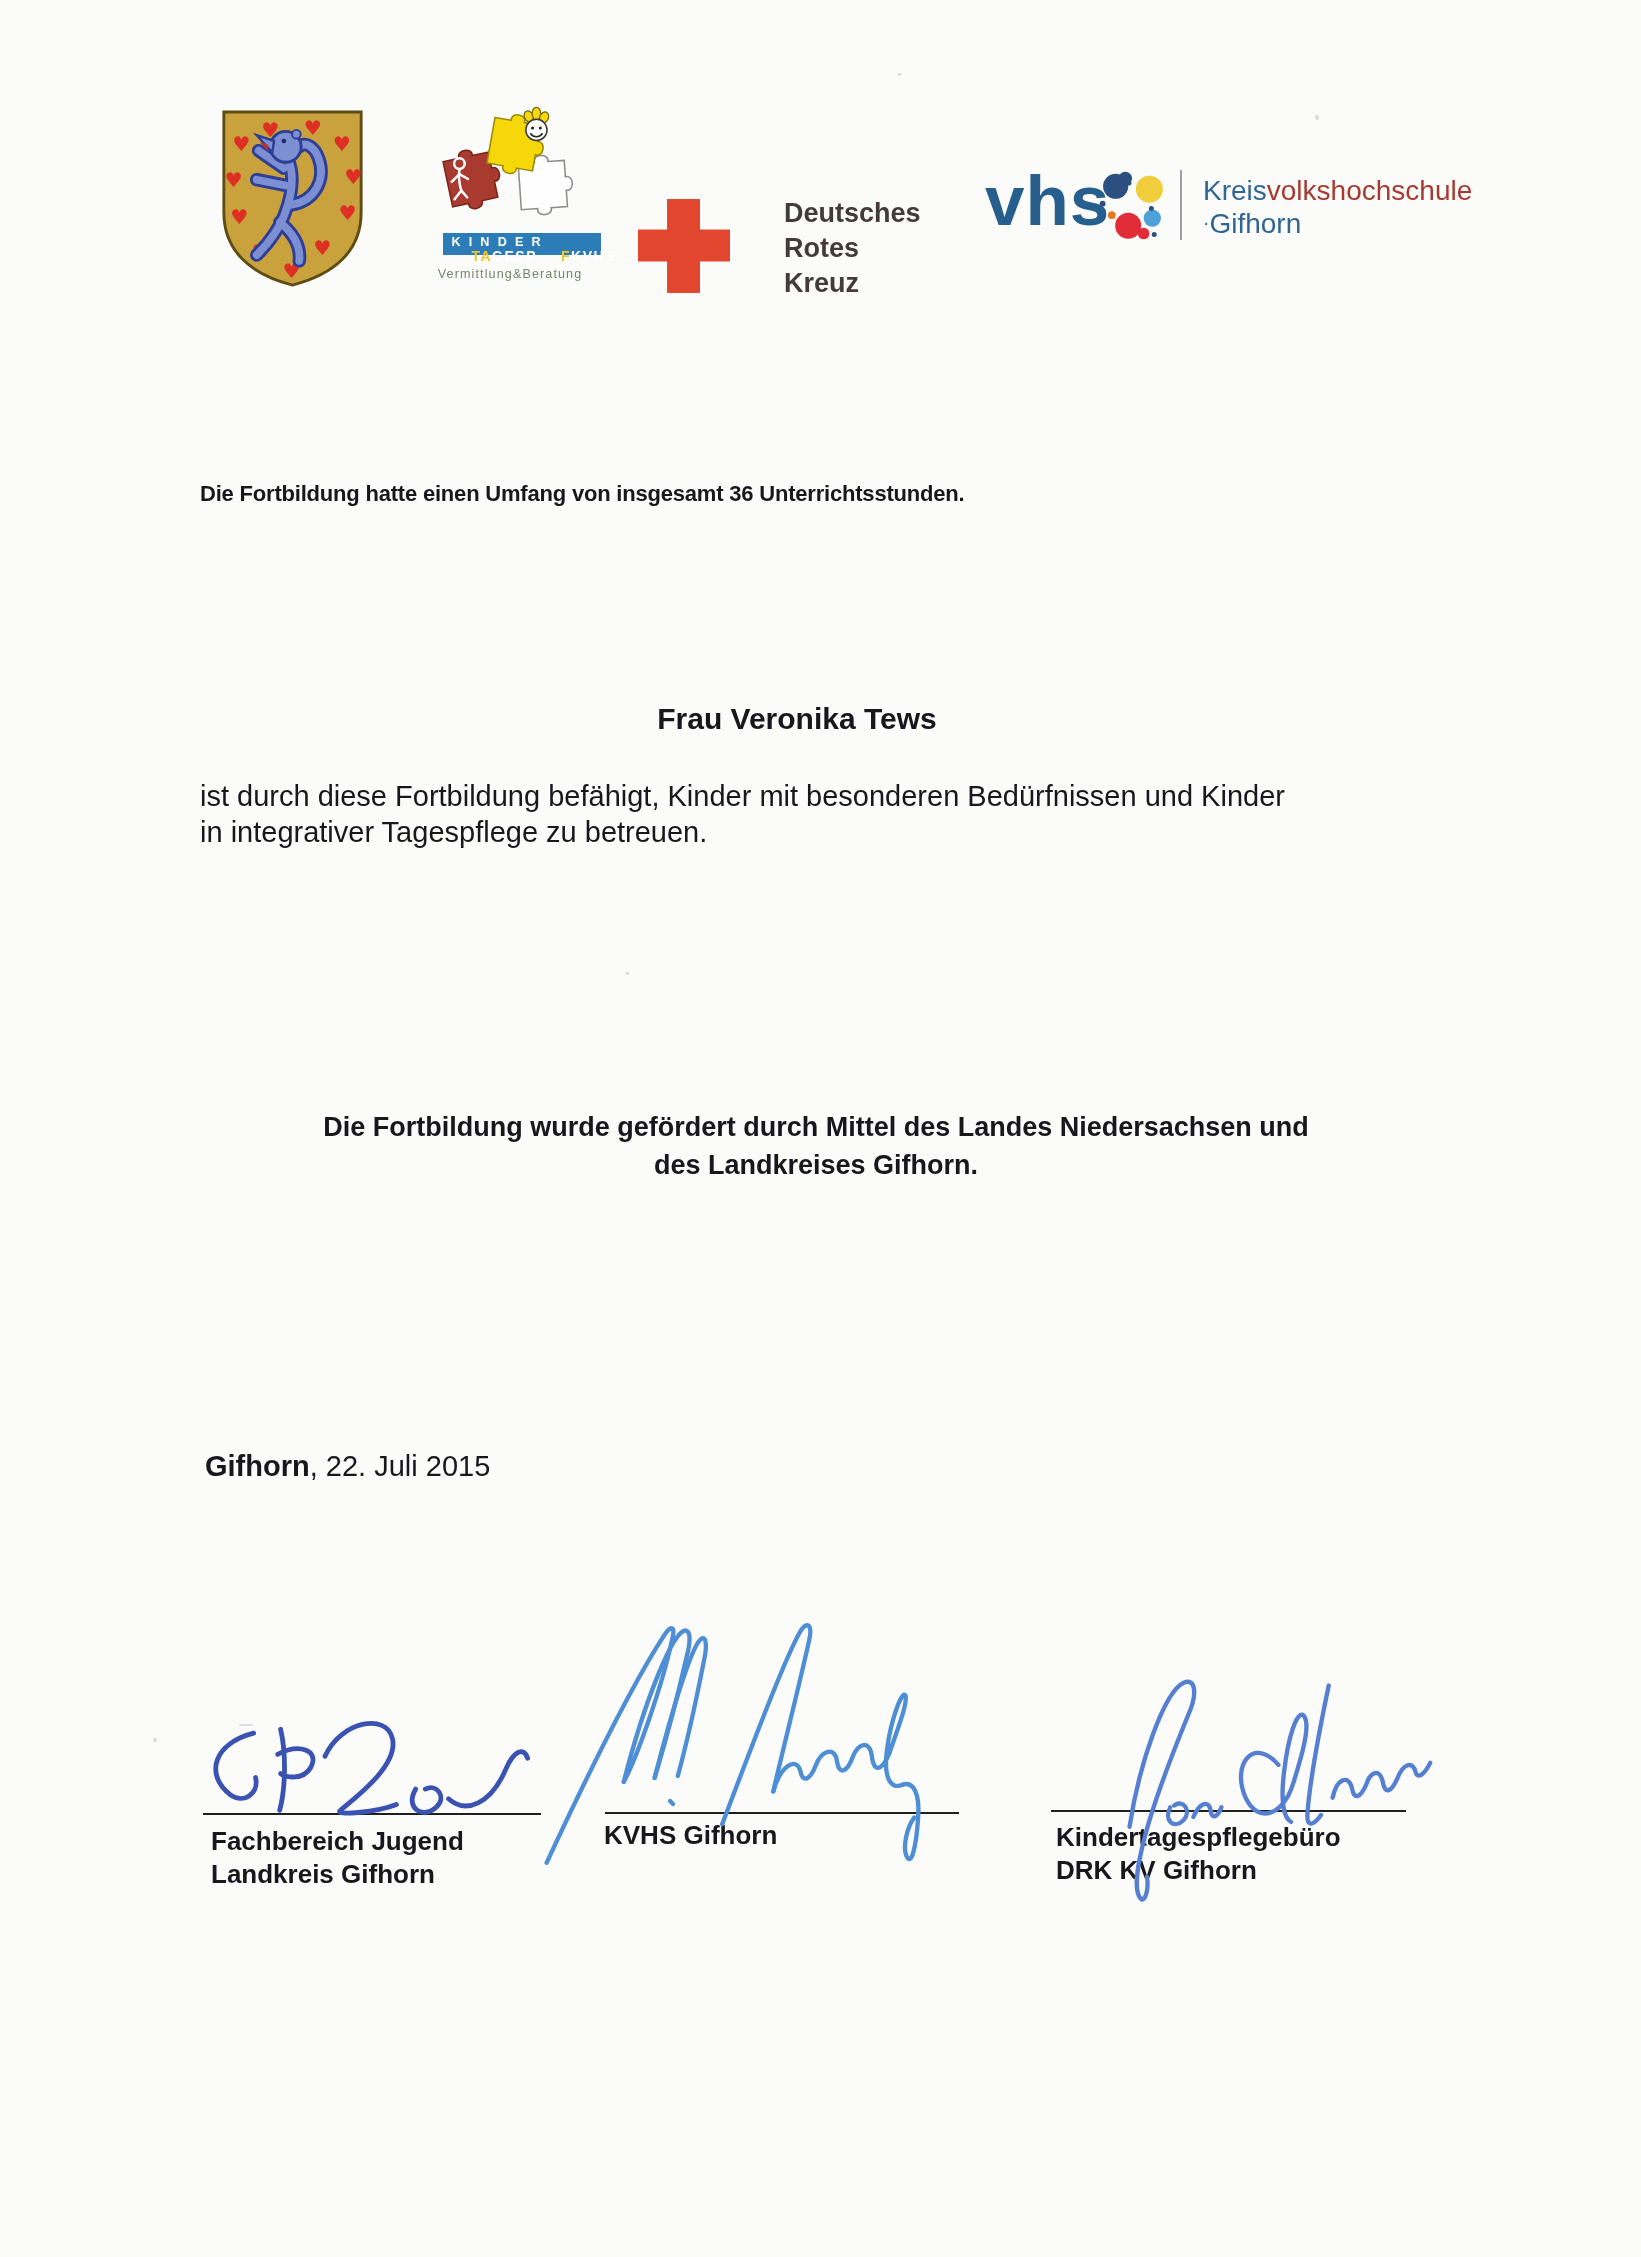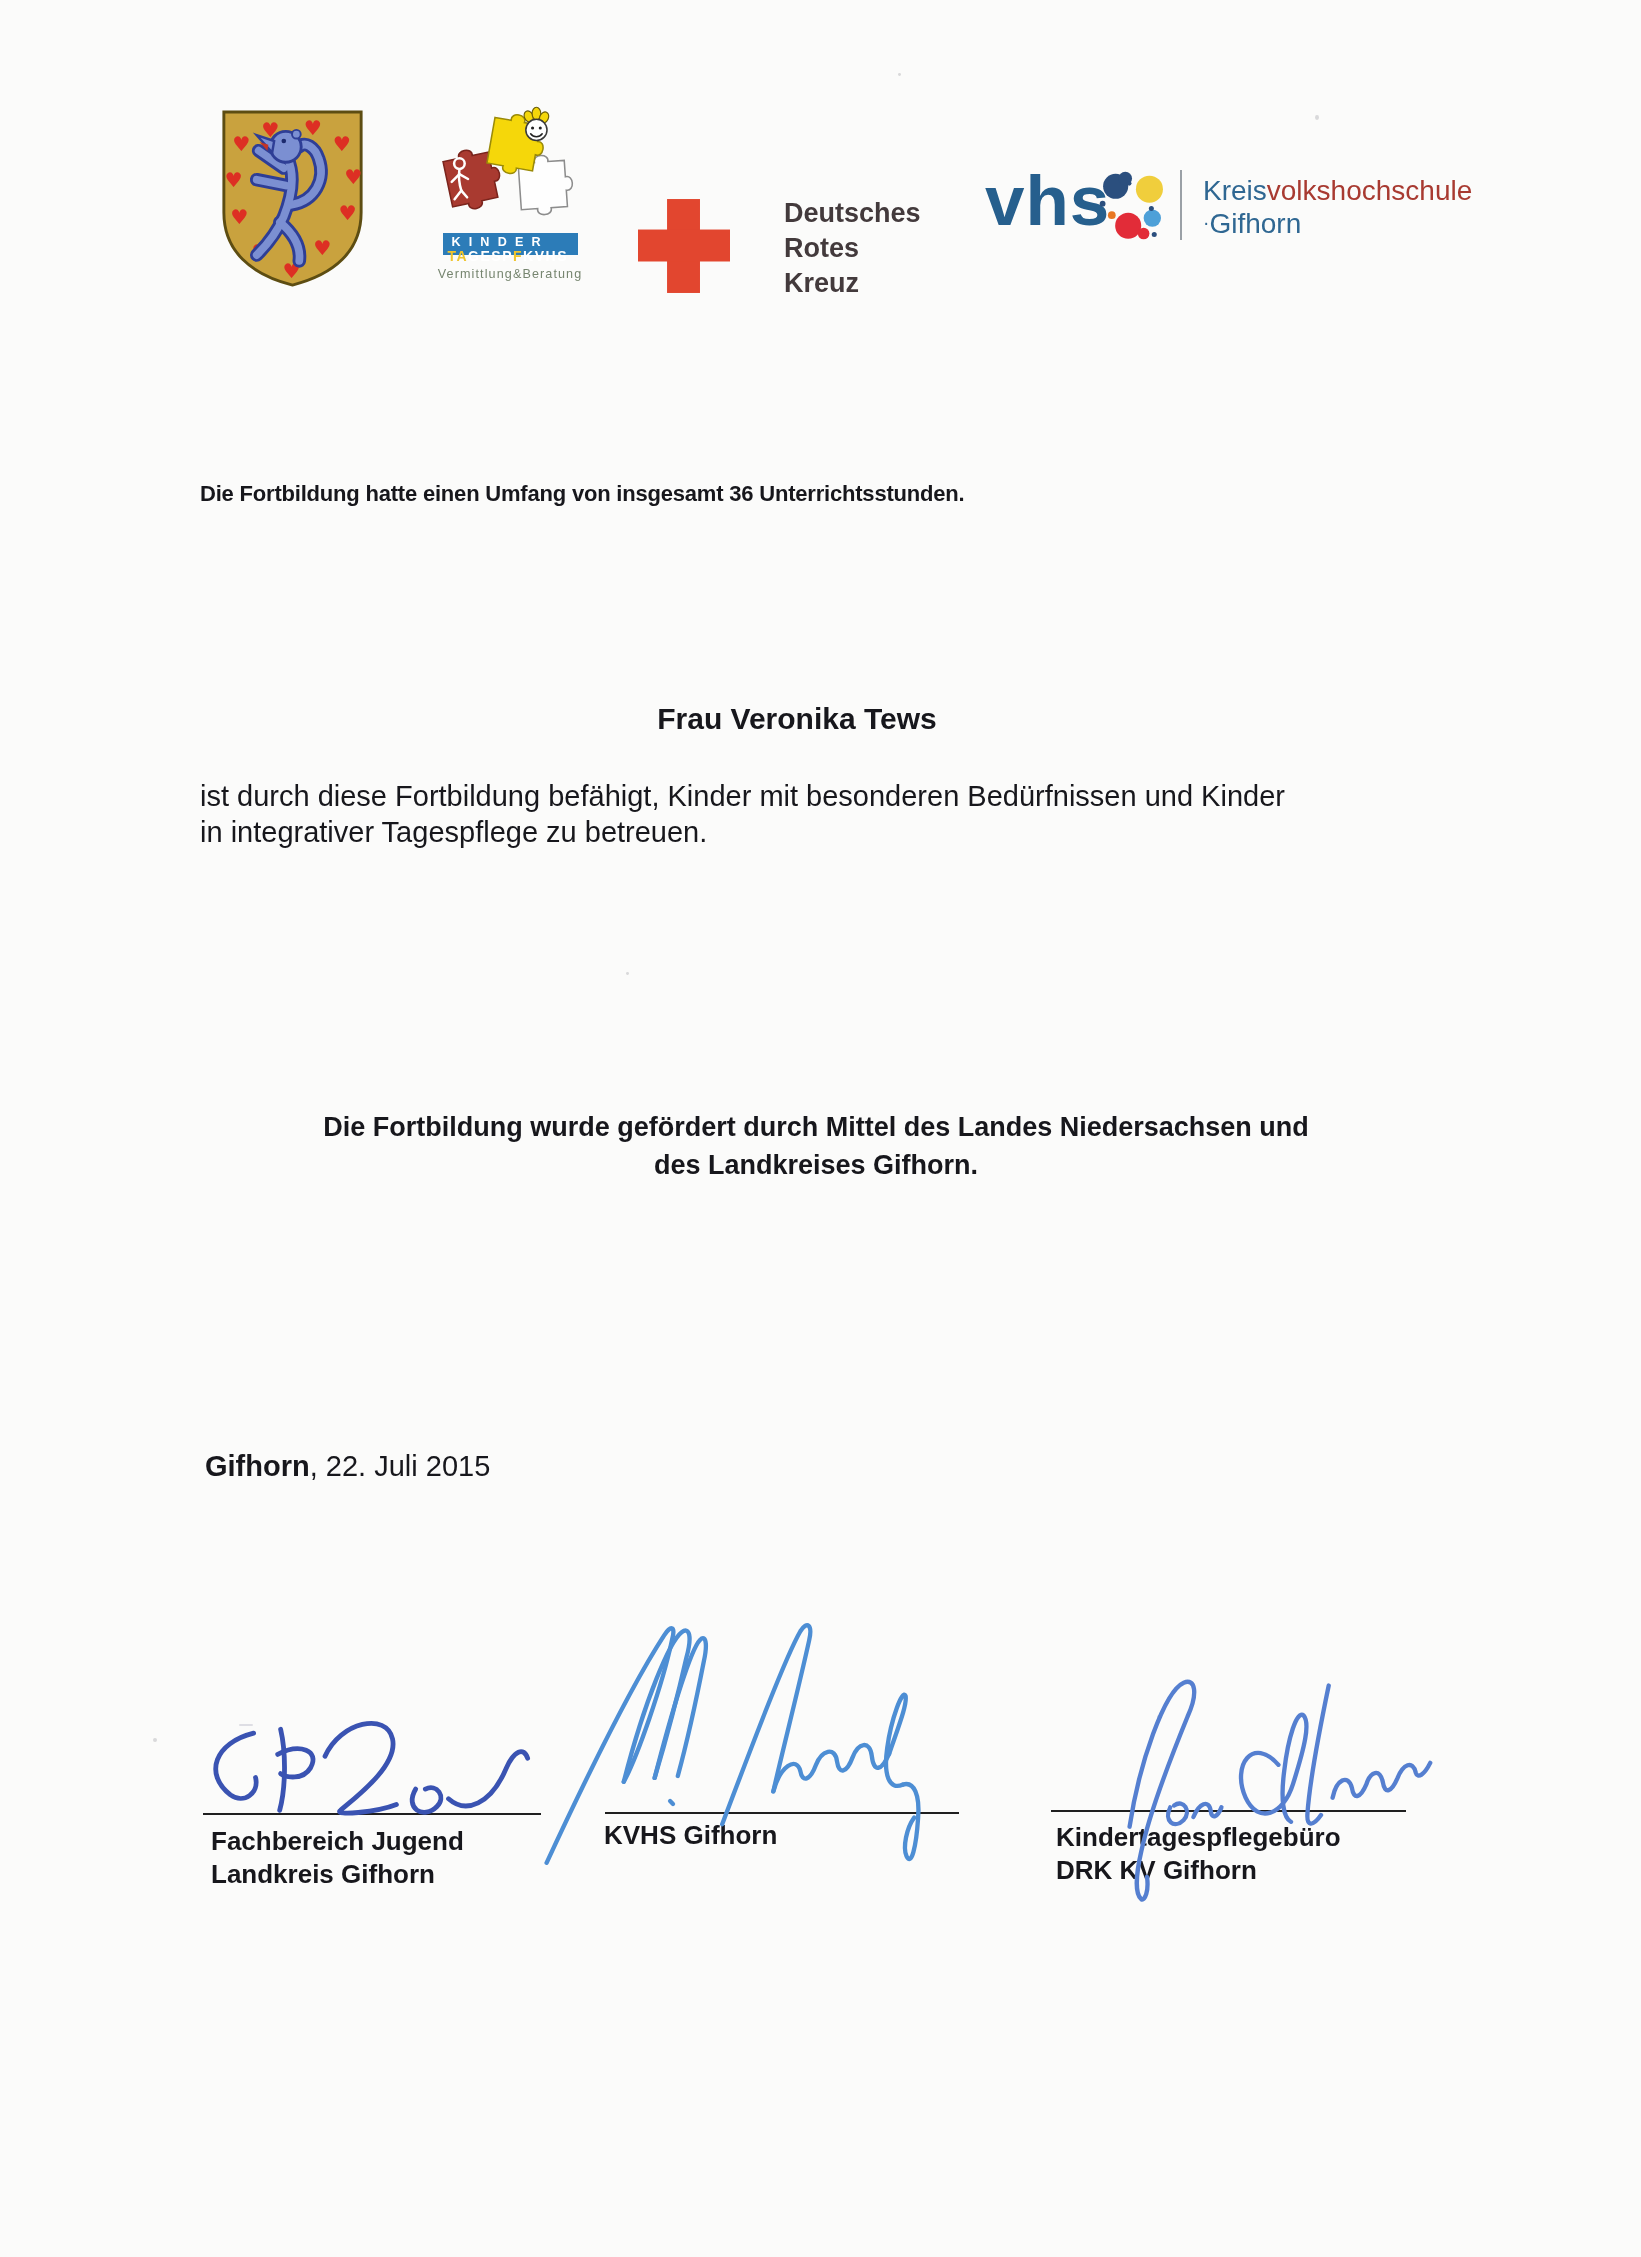--- a/index.html
+++ b/index.html
@@ -24,24 +24,24 @@
   
   .drk-text{position:absolute; left:757px; top:196px; font-size:27px; font-weight:700; color:#433a3c; line-height:35px;margin-left:27px;}
   .vhs-word{position:absolute; left:985px; top:170px; font-size:71px; font-weight:800; color:#265f8d; letter-spacing:1px; line-height:62px;}
   .vhs-divider{position:absolute; left:1180px; top:170px; width:1.9px; height:70px; background:#9aa0a6;}
   .vhs-org{position:absolute; left:1203px; top:175px; font-size:28px; line-height:32px; white-space:nowrap;}
   .vhs-org .p1{color:#2f6792;} .vhs-org .p2{color:#a83a31;}
   .vhs-city{color:#2f6792;}
   .vhs-dot{color:#2f6792; font-size:19.3px; vertical-align:3.9px;}
   
   .ktp{position:absolute; left:433px; top:102px; width:151px; height:183px;}
-  .ktp-banner{position:absolute; left:9.7px; top:131px; width:135px; height:22px; background:#2c7cb8;}
+  .ktp-banner{position:absolute; left:9.7px; top:131px; width:135px; height:22px; background:#2c7cb8;padding-left:23px;}
   .ktp-row1{position:absolute; left:8.7px; top:1.9px; font-size:12.6px; font-weight:700; color:#ffffff; letter-spacing:8.2px; white-space:nowrap;}
   .ktp-row2{position:absolute; left:4.8px; top:14.5px; font-size:14px; font-weight:700; letter-spacing:1.5px; white-space:nowrap;}
-  .ktp-row2 .y{color:#f0c52e;} .ktp-row2 .w{color:#ffffff;}
+  .ktp-row2 .y{color:#f0c52e;margin-left:24px;} .ktp-row2 .w{color:#ffffff;}
   .ktp-sub{position:absolute; left:4.8px; top:165px; font-size:12.6px; color:#76856f; letter-spacing:1.1px; white-space:nowrap;}
   
   .speck{position:absolute; background:#9a9aa0; border-radius:50%; opacity:.35;}
 </style>
 </head>
 <body>
 
 <div id="page">
 
   <svg class="abs" style="left:220px; top:108px;" width="145" height="182" viewBox="0 0 150 188">

